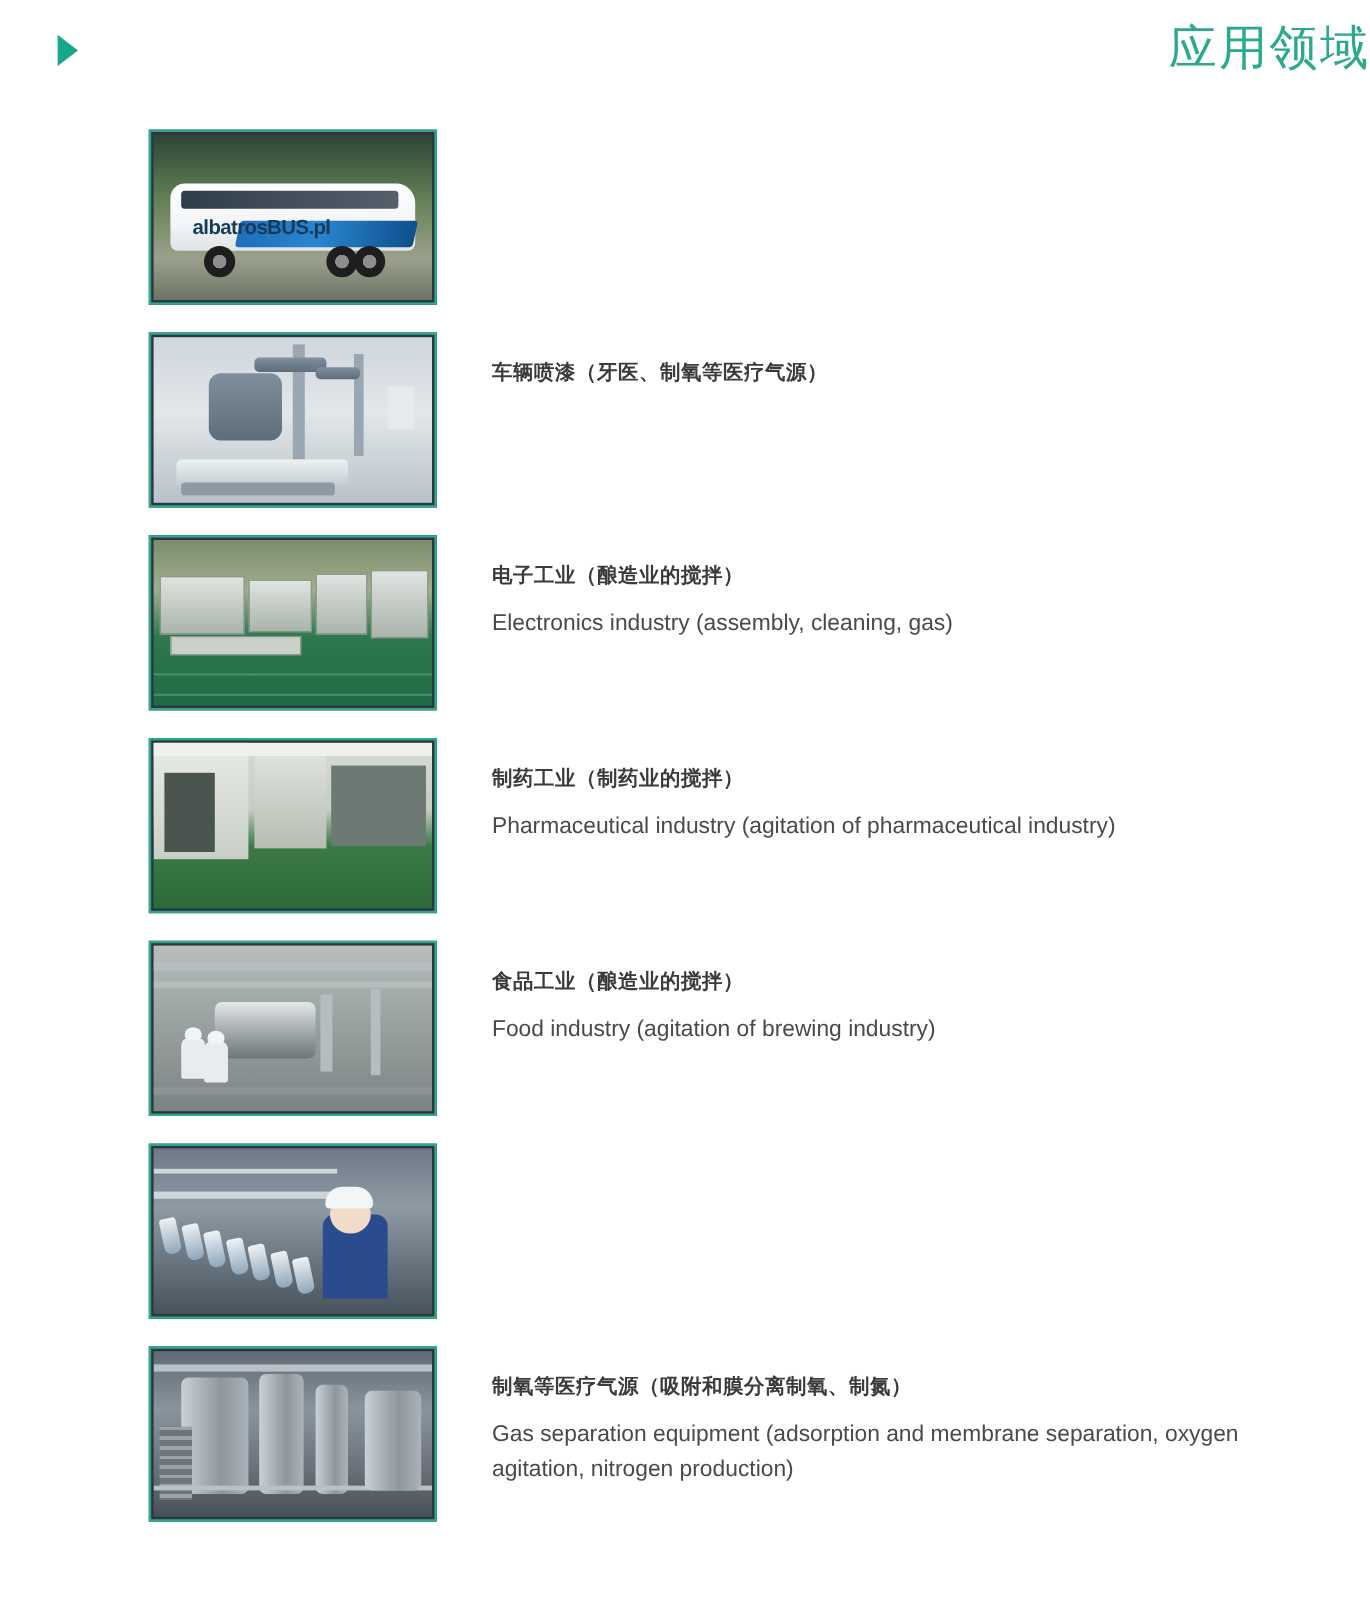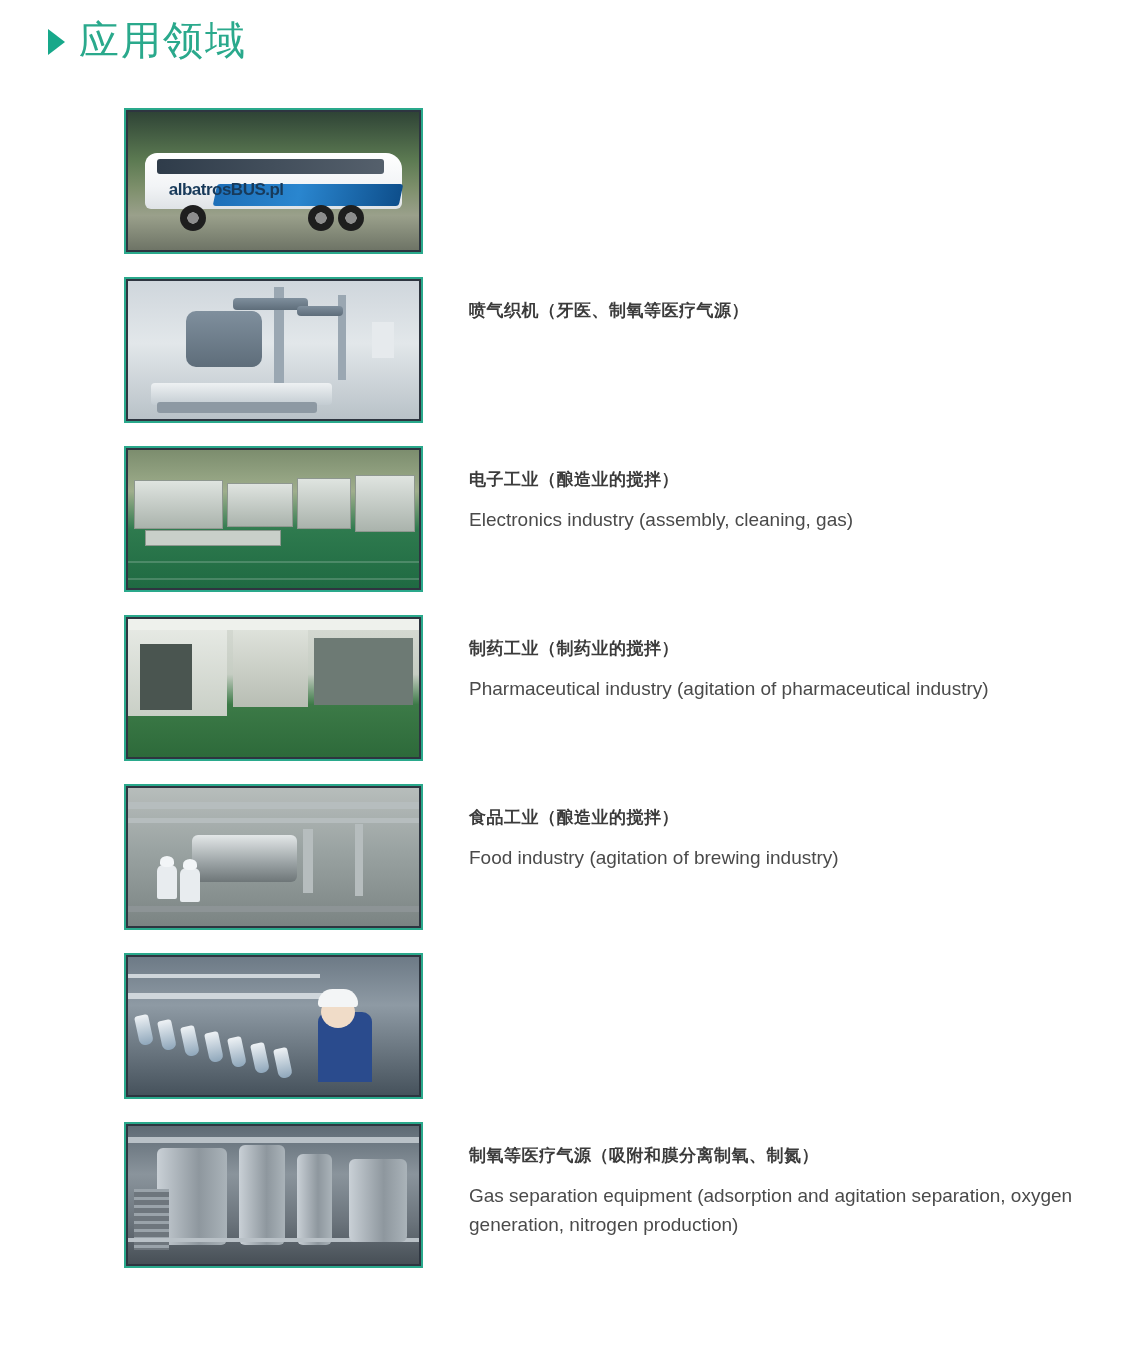--- a/index.html
+++ b/index.html
@@ -17,20 +17,21 @@
   }
 
   
   .page-header {
     padding: 18px 0 0 48px;
   }
   .title-row {
     display: flex;
     align-items: center;
     gap: 14px;
+    justify-content: space-between;
   }
   .arrow-icon {
     width: 0;
     height: 0;
     border-left: 17px solid #17a88a;
     border-top: 13px solid transparent;
     border-bottom: 13px solid transparent;
     margin-top: 4px;
     flex: 0 0 auto;
   }
@@ -57,21 +58,21 @@
     margin-top: 46px;
     padding-left: 124px;
   }
   .item {
     display: flex;
     align-items: flex-start;
     margin-bottom: 21px;
     height: 148px;
   }
   .thumb-frame {
-    width: 299px;
+    width: 240px;
     height: 146px;
     border: 2px solid #2aa98c;
     box-sizing: border-box;
     flex: 0 0 auto;
     overflow: hidden;
     position: relative;
     background: #2e3540;
   }
   .thumb-frame .scene {
     position: absolute;
@@ -197,21 +198,21 @@
         <div class="med-col" style="left:72%;top:10%;width:8px;height:62%"></div>
         <div class="med-arm" style="left:36%;top:12%;width:26%;height:12px"></div>
         <div class="med-arm" style="left:20%;top:22%;width:26%;height:40%;border-radius:10px"></div>
         <div class="med-arm" style="left:58%;top:18%;width:16%;height:10px"></div>
         <div class="med-table"></div>
         <div class="med-base"></div>
         <div class="med-col" style="left:84%;top:30%;width:22px;height:26%;background:#e6eaed"></div>
       </div>
     </div>
     <div class="item-text">
-      <div class="item-cn">喷气织机（牙医、制氧等医疗气源）</div>
+      <div class="item-cn">车辆喷漆（牙医、制氧等医疗气源）</div>
     </div>
   </div>
 
   <div class="item">
     <div class="thumb-frame">
       <div class="scene ele-scene">
         <div class="ele-machine" style="left:2%;top:22%;width:30%;height:34%"></div>
         <div class="ele-machine" style="left:34%;top:24%;width:22%;height:30%"></div>
         <div class="ele-machine" style="left:58%;top:20%;width:18%;height:36%"></div>
         <div class="ele-machine" style="left:78%;top:18%;width:20%;height:40%"></div>
@@ -287,17 +288,17 @@
         <div class="gas-tank" style="left:10%;top:16%;width:24%;height:70%"></div>
         <div class="gas-tank" style="left:38%;top:14%;width:16%;height:72%"></div>
         <div class="gas-tank" style="left:58%;top:20%;width:12%;height:66%"></div>
         <div class="gas-stair" style="left:2%;top:46%;width:12%;height:44%"></div>
         <div class="gas-beam" style="left:0;bottom:16%;width:100%;height:4px"></div>
         <div class="gas-tank" style="left:76%;top:24%;width:20%;height:60%"></div>
       </div>
     </div>
     <div class="item-text">
       <div class="item-cn">制氧等医疗气源（吸附和膜分离制氧、制氮）</div>
-      <div class="item-en">Gas separation equipment (adsorption and agitation separation, oxygen generation, nitrogen production)</div>
+      <div class="item-en">Gas separation equipment (adsorption and membrane separation, oxygen agitation, nitrogen production)</div>
     </div>
   </div>
 
 </div>
 
 </body></html>

